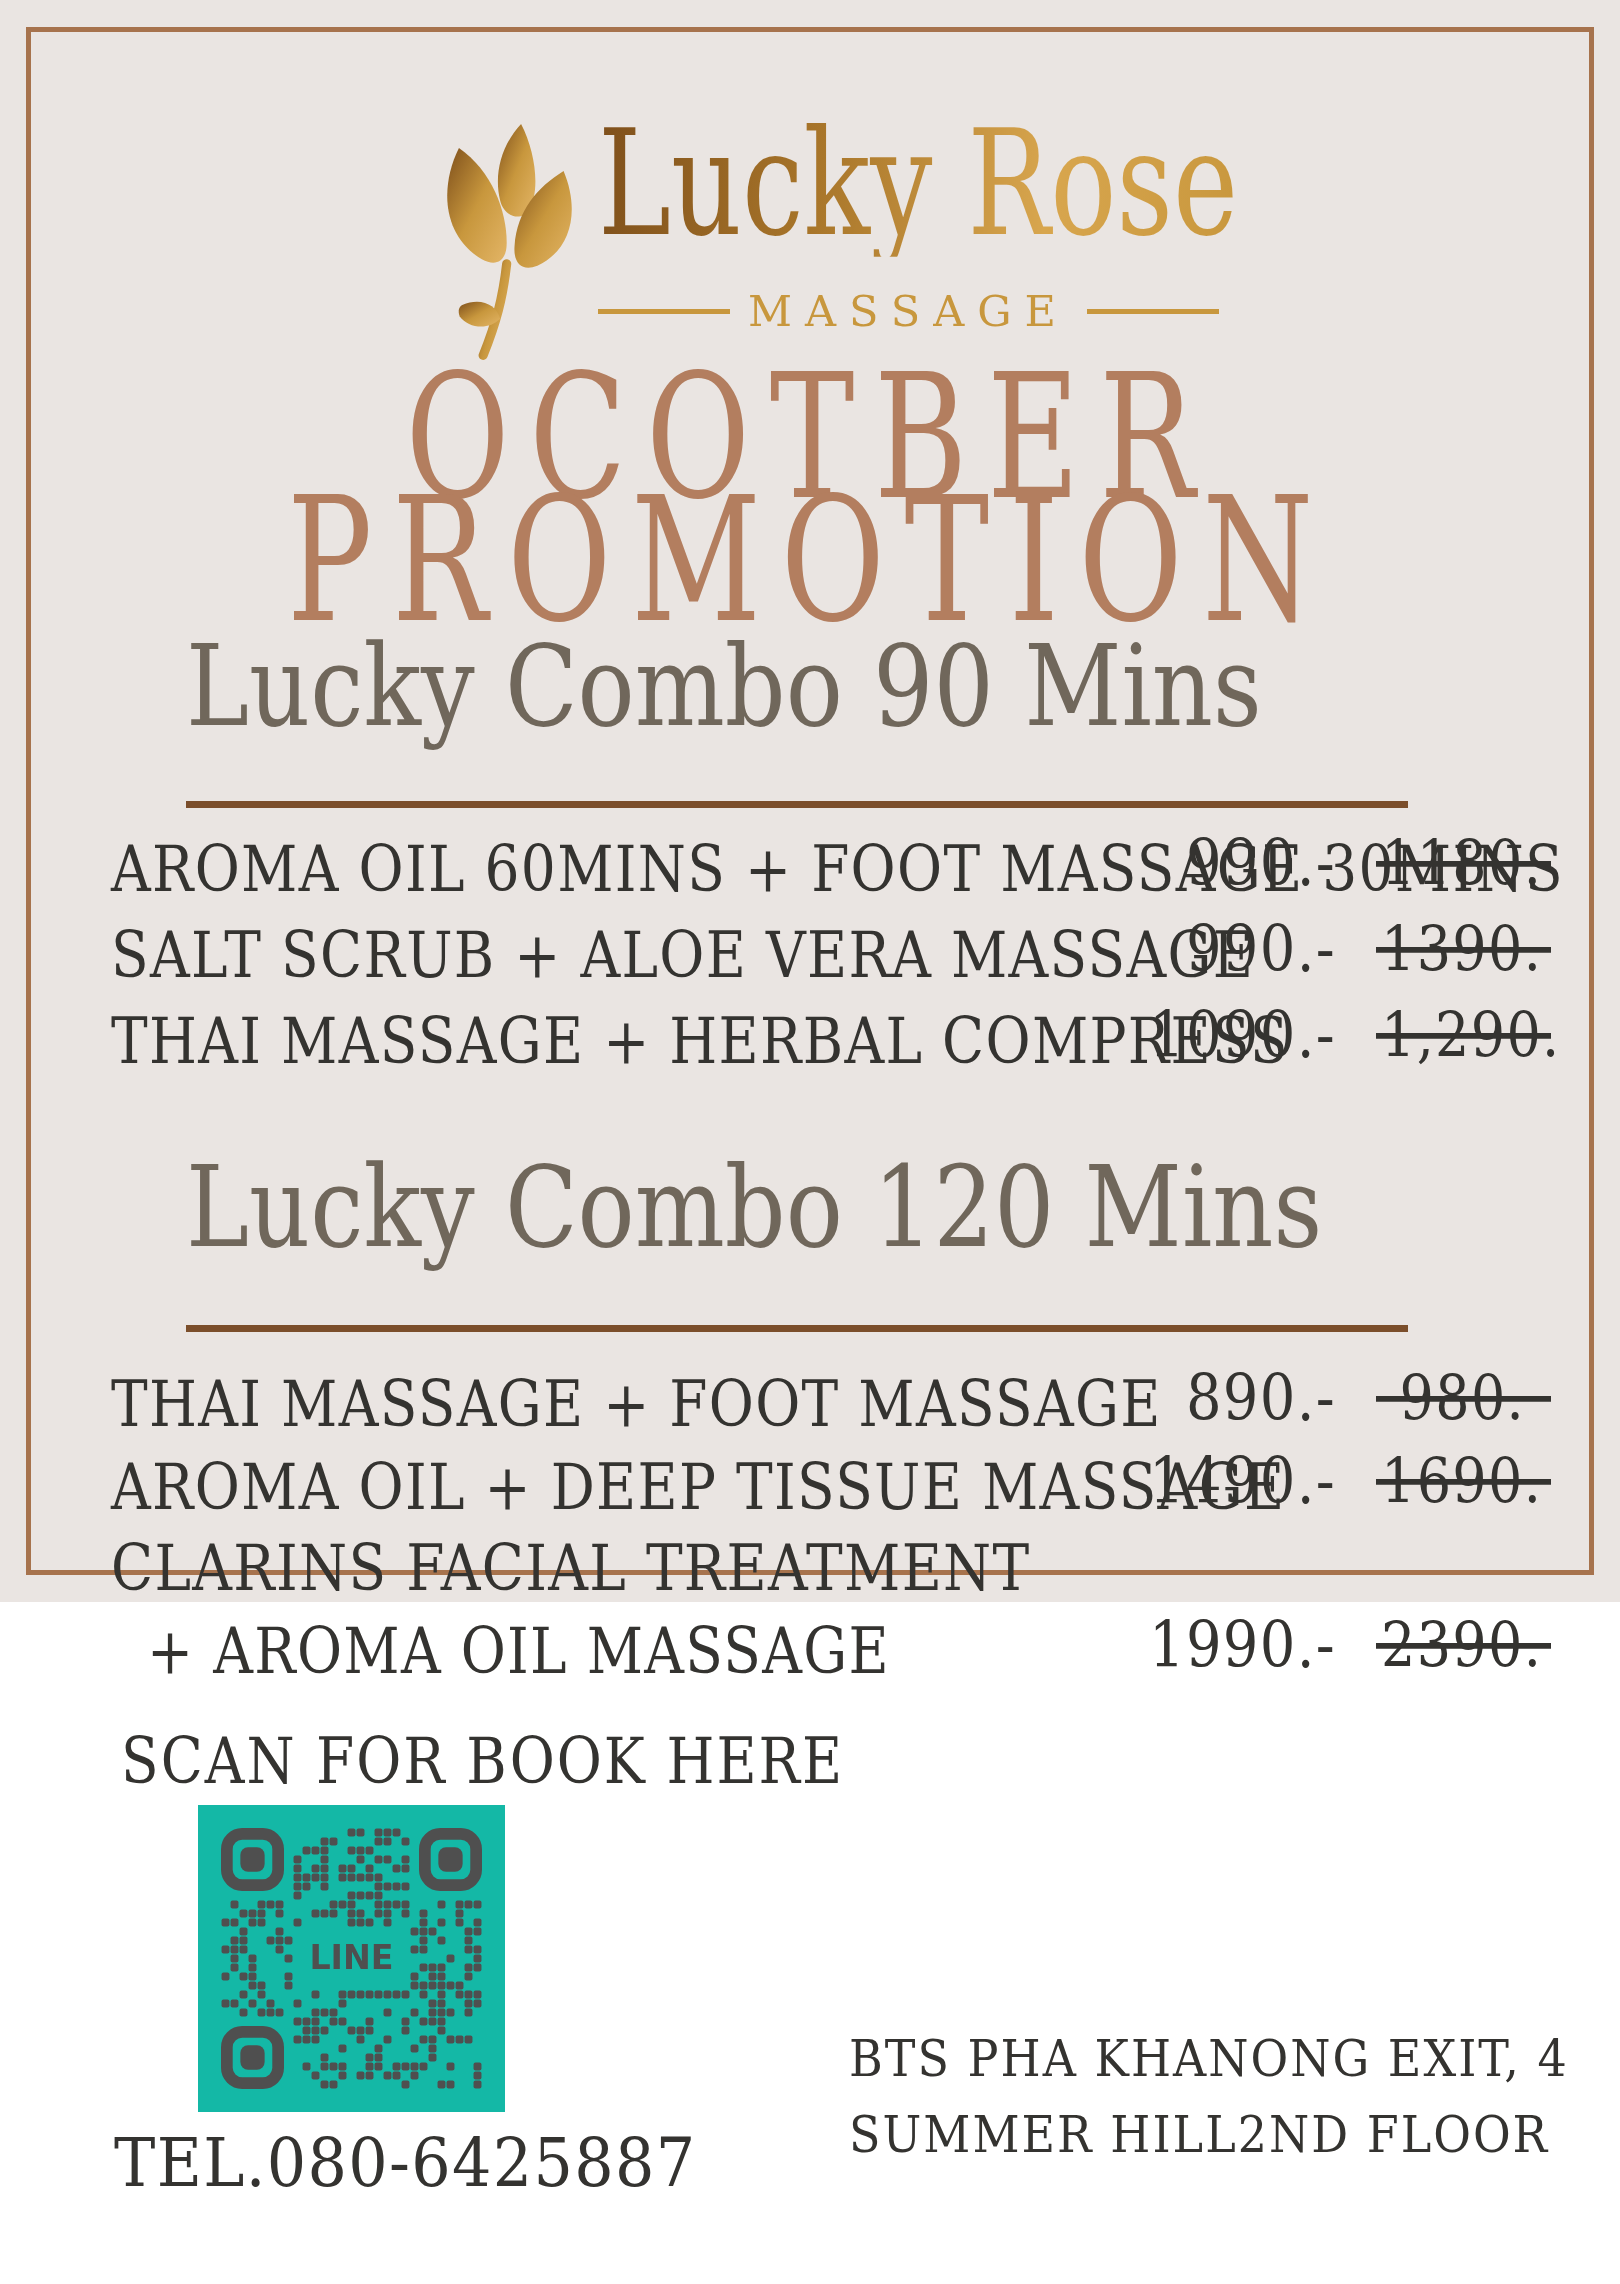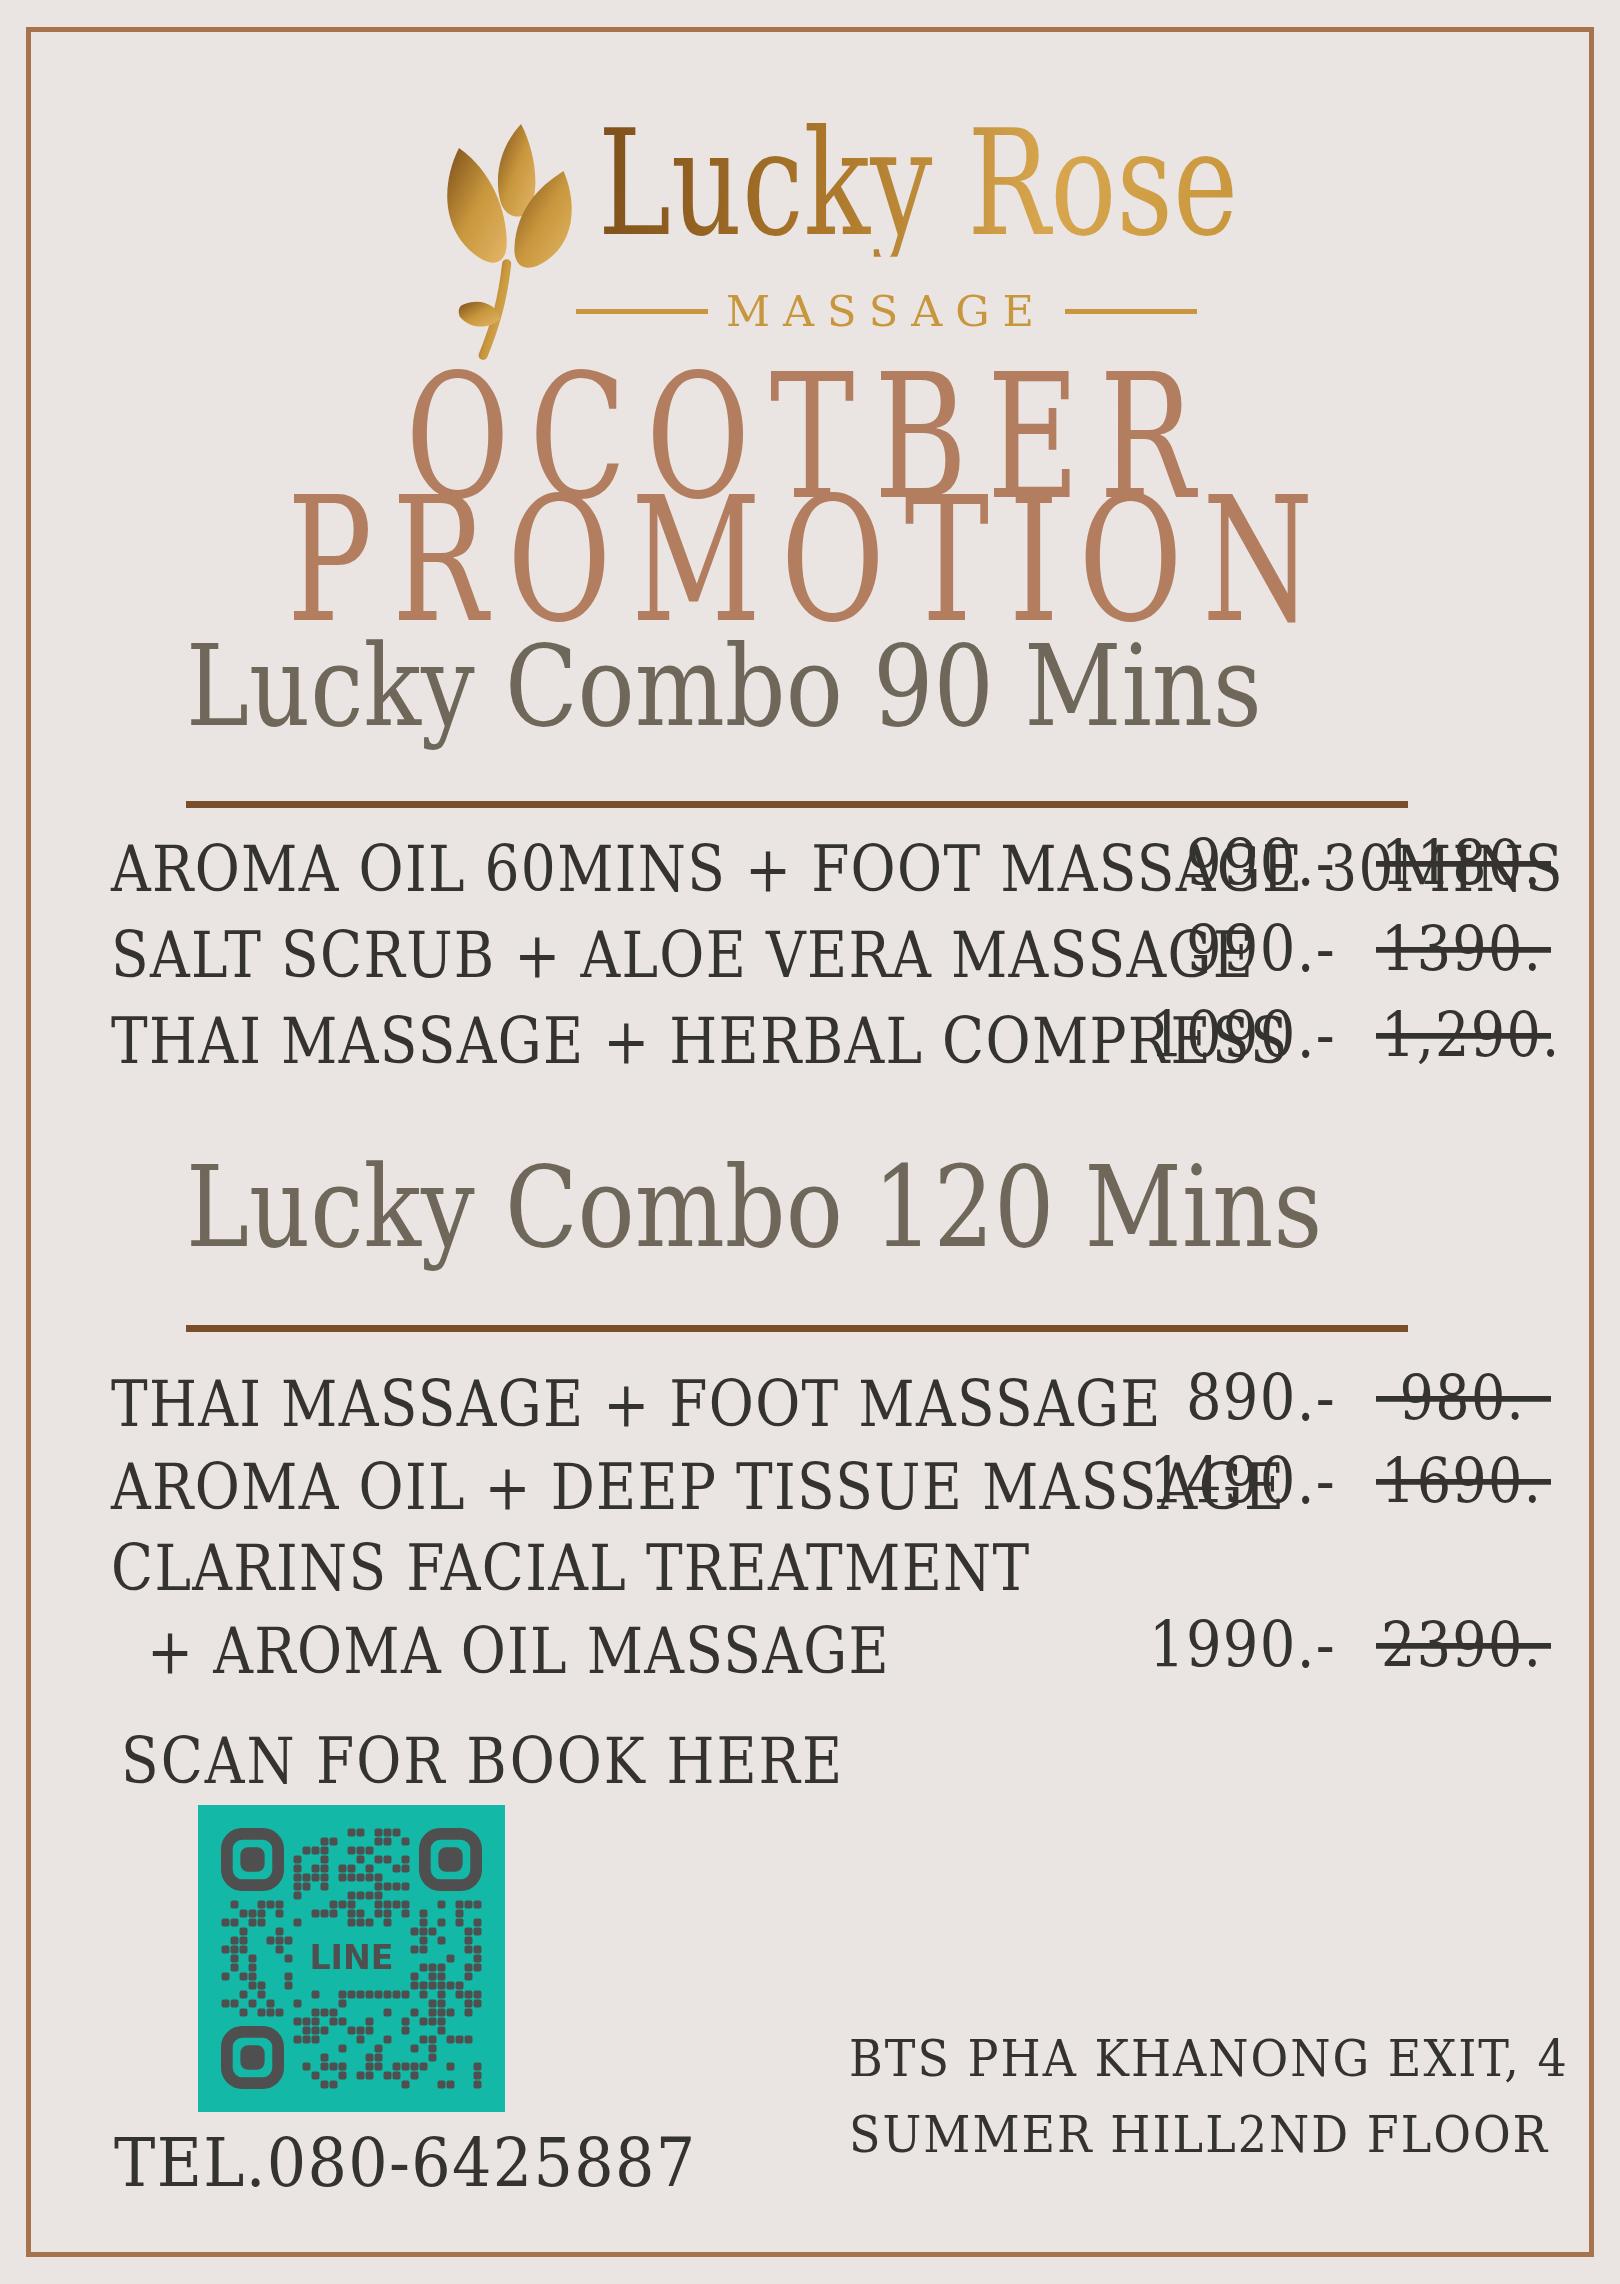--- a/index.html
+++ b/index.html
@@ -1,29 +1,29 @@
 <!DOCTYPE html>
 <html style="font-size:10.5px"><head>
 <meta charset="utf-8">
 <style>
   html,body{margin:0;padding:0;}
   body{width:1620px;height:2284px;overflow:hidden;font-family:"DejaVu Serif","Liberation Serif",serif;}
-  #poster{position:relative;width:1620px;height:2284px;background:#EAE5E2;}
+  #poster{position:relative;width:1620px;height:1602px;background:#EAE5E2;}
   .abs{position:absolute;}
   #frame{position:absolute;left:26px;top:27.4px;right:26px;bottom:27.4px;border:5.9px solid #A7734D;}
 
   
   #rose{left:423px;top:112px;width:170px;height:252px;}
   .brand{left:598px;top:110px;font-size:131px;line-height:1;white-space:nowrap;
          transform:scale(0.84,1.12);transform-origin:0 0;color:#B78437;}
   @supports ((-webkit-background-clip:text) or (background-clip:text)){
     .brand{background:linear-gradient(100deg,#7E4F1B 0%,#A9762A 35%,#D8A64E 70%,#C8973D 100%);
            -webkit-background-clip:text;background-clip:text;color:transparent;}
   }
-  #massage-row{left:576px;top:290px;width:621px;display:flex;align-items:center;justify-content:center;gap:18.3px;}
+  #massage-row{left:598px;top:290px;width:621px;display:flex;align-items:center;justify-content:center;gap:18.3px;}
   .gold-dash{width:154px;height:5.9px;background:#C8973D;}
   #massage-label{font-size:43px;letter-spacing:13px;line-height:1;color:#C8973D;white-space:nowrap;}
 
   
   .promo-line{left:0;width:1620px;text-align:center;color:#B37E5F;font-size:127px;line-height:1;
               letter-spacing:19.6px;transform:scaleY(1.35);transform-origin:50% 0;white-space:nowrap;}
   #promo1{top:353px;}
   #promo2{top:476px;}
 
   

